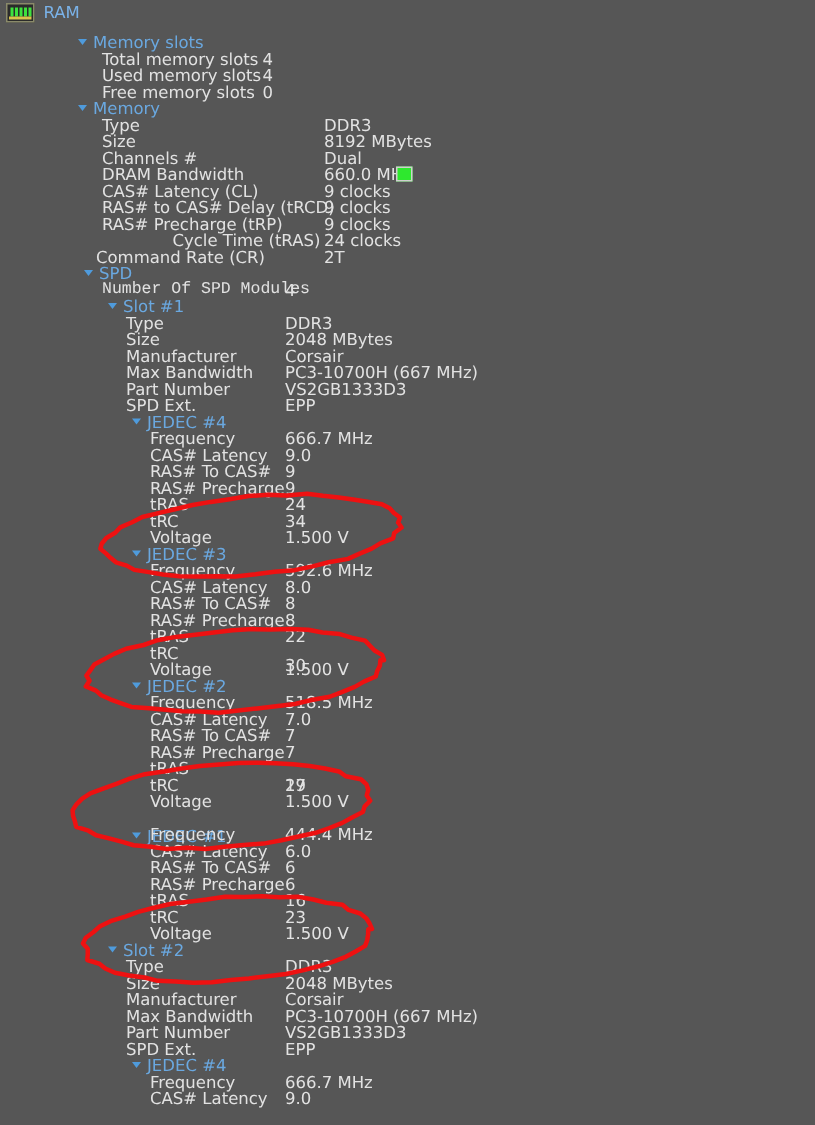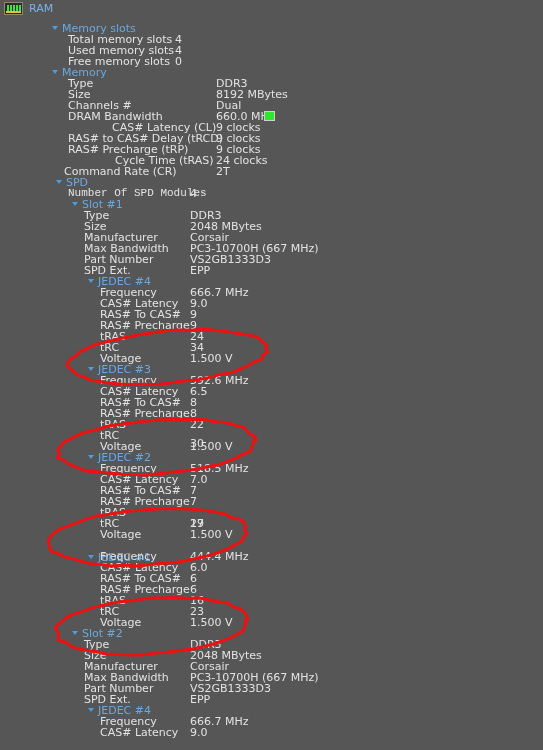--- a/index.html
+++ b/index.html
@@ -140,21 +140,21 @@
       <div class="node" style="left: 52px; position: absolute; top: 44px;"><span class="tri"></span><span>Memory</span></div>
       <div class="lbl" style="left: 68px; position: absolute; top: 55px;">Type</div>
       <div class="val" style="left: 216px; position: absolute; top: 55px;">DDR3</div>
       <div class="lbl" style="left: 68px; position: absolute; top: 66px;">Size</div>
       <div class="val" style="left: 216px; position: absolute; top: 66px;">8192 MBytes</div>
       <div class="lbl" style="left: 68px; position: absolute; top: 77px;">Channels #</div>
       <div class="val" style="left: 216px; position: absolute; top: 77px;">Dual</div>
       <div class="lbl" style="left: 68px; position: absolute; top: 88px;">DRAM Bandwidth</div>
       <div class="val" style="left: 216px; position: absolute; top: 88px;">660.0 MHz</div>
       <div class="freq-badge" style="left: 264px; position: absolute; top: 89px;"></div>
-      <div class="lbl" style="left: 68px; position: absolute; top: 99px; margin-left: 44px;">CAS# Latency (CL)</div>
+      <div class="lbl" style="left: 68px; position: absolute; top: 99px;">CAS# Latency (CL)</div>
       <div class="val" style="left: 216px; position: absolute; top: 99px;">9 clocks</div>
       <div class="lbl" style="left: 68px; position: absolute; top: 110px;">RAS# to CAS# Delay (tRCD)</div>
       <div class="val" style="left: 216px; position: absolute; top: 110px;">9 clocks</div>
       <div class="lbl" style="left: 68px; position: absolute; top: 121px;">RAS# Precharge (tRP)</div>
       <div class="val" style="left: 216px; position: absolute; top: 121px;">9 clocks</div>
       <div class="lbl" style="left: 68px; position: absolute; top: 132px; margin-left: 47px;">Cycle Time (tRAS)</div>
       <div class="val" style="left: 216px; position: absolute; top: 132px;">24 clocks</div>
       <div class="lbl" style="left: 64px; position: absolute; top: 143px;">Command Rate (CR)</div>
       <div class="val" style="left: 216px; position: absolute; top: 143px;">2T</div>
       <div class="node" style="left: 56px; position: absolute; top: 154px;"><span class="tri"></span><span>SPD</span></div>
@@ -185,21 +185,21 @@
       <div class="lbl" style="left: 100px; position: absolute; top: 308px;">tRAS</div>
       <div class="val" style="left: 190px; position: absolute; top: 308px;">24</div>
       <div class="lbl" style="left: 100px; position: absolute; top: 319px;">tRC</div>
       <div class="val" style="left: 190px; position: absolute; top: 319px;">34</div>
       <div class="lbl" style="left: 100px; position: absolute; top: 330px;">Voltage</div>
       <div class="val" style="left: 190px; position: absolute; top: 330px;">1.500 V</div>
       <div class="node" style="left: 88px; position: absolute; top: 341px;"><span class="tri"></span><span>JEDEC #3</span></div>
       <div class="lbl" style="left: 100px; position: absolute; top: 352px;">Frequency</div>
       <div class="val" style="left: 190px; position: absolute; top: 352px;">592.6 MHz</div>
       <div class="lbl" style="left: 100px; position: absolute; top: 363px;">CAS# Latency</div>
-      <div class="val" style="left: 190px; position: absolute; top: 363px;">6.5</div>
+      <div class="val" style="left: 190px; position: absolute; top: 363px;">8.0</div>
       <div class="lbl" style="left: 100px; position: absolute; top: 374px;">RAS# To CAS#</div>
       <div class="val" style="left: 190px; position: absolute; top: 374px;">8</div>
       <div class="lbl" style="left: 100px; position: absolute; top: 385px;">RAS# Precharge</div>
       <div class="val" style="left: 190px; position: absolute; top: 385px;">8</div>
       <div class="lbl" style="left: 100px; position: absolute; top: 396px;">tRAS</div>
       <div class="val" style="left: 190px; position: absolute; top: 396px;">22</div>
       <div class="lbl" style="left: 100px; position: absolute; top: 407px;">tRC</div>
       <div class="val" style="left: 190px; position: absolute; top: 415px;">30</div>
       <div class="lbl" style="left: 100px; position: absolute; top: 418px;">Voltage</div>
       <div class="val" style="left: 190px; position: absolute; top: 418px;">1.500 V</div>

